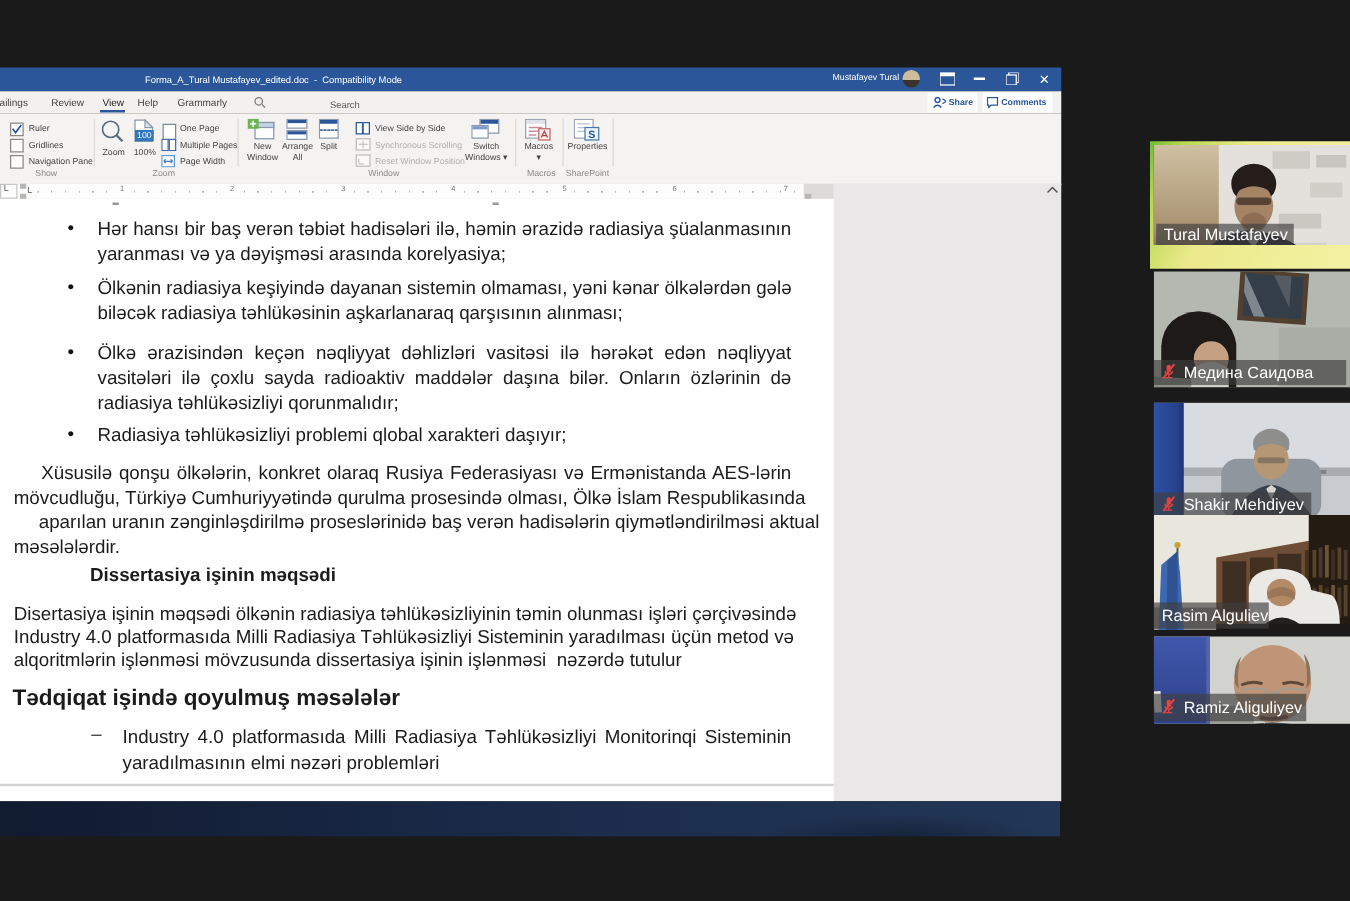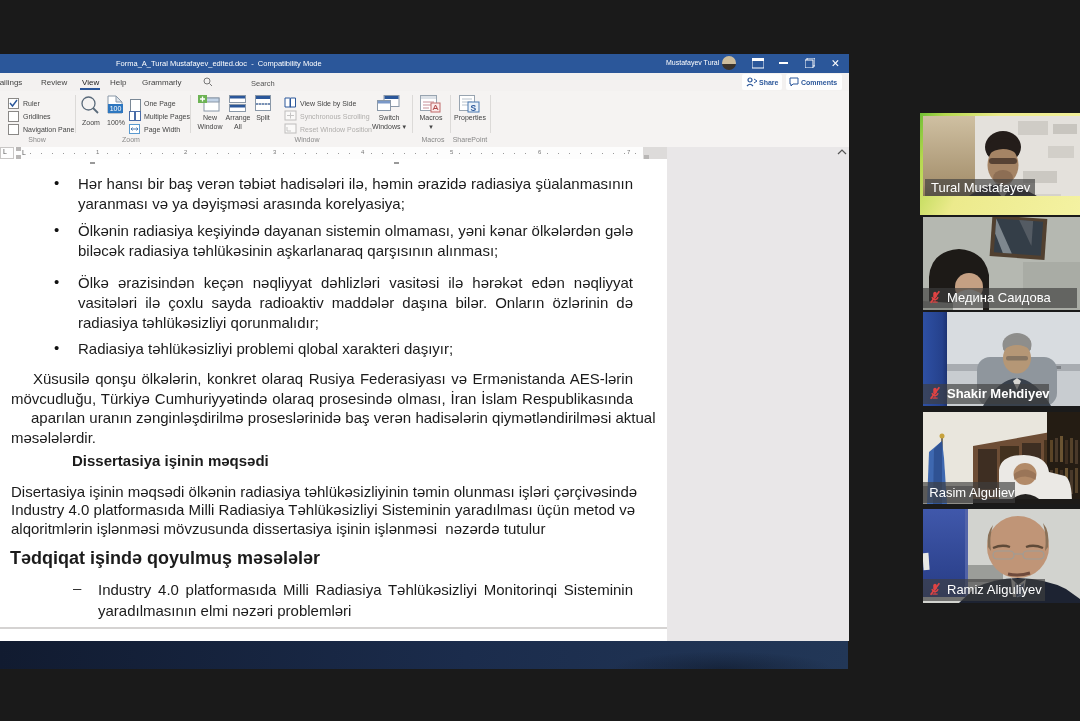--- a/index.html
+++ b/index.html
@@ -49,21 +49,21 @@
   <span class="tab" style="left:-7px;">Mailings</span>
   <span class="tab" style="left:41px;">Review</span>
   <span class="tab" style="left:82px;color:#222;">View</span>
   <div class="abs" style="left:80px;top:15px;width:20px;height:2px;background:#2b579a;"></div>
   <span class="tab" style="left:110px;">Help</span>
   <span class="tab" style="left:142px;">Grammarly</span>
   <svg class="abs" style="left:203px;top:4px" width="10" height="10">
       <circle cx="4" cy="4" r="3" fill="none" stroke="#777"></circle>
       <line x1="6.5" y1="6.5" x2="9" y2="9" stroke="#777"></line>
     </svg>
-  <span class="tab" style="left:219px;top:6px;color:#555;font-size:7.5px;padding-left:32px;">Search</span>
+  <span class="tab" style="left:232px;top:6px;color:#555;font-size:7.5px;padding-left:32px;">Search</span>
   <div class="abs" style="left:742px;top:1px;width:40px;height:16px;background:#fefefe;border-radius:2px;"></div>
   <svg class="abs" style="left:746px;top:4px" width="11" height="10">
       <circle cx="4" cy="3" r="2" fill="none" stroke="#2b579a" stroke-width="1.2"></circle>
       <path d="M1 9 Q4 5.5 7 9" fill="none" stroke="#2b579a" stroke-width="1.2"></path>
       <path d="M8 2 l3 2 -3 2" fill="none" stroke="#2b579a"></path>
     </svg>
   <span class="tab" style="left:759px;top:6px;color:#2b579a;font-weight:bold;font-size:7px;">Share</span>
   <div class="abs" style="left:786px;top:1px;width:56px;height:16px;background:#fefefe;border-radius:2px;"></div>
   <svg class="abs" style="left:789px;top:4px" width="11" height="10">
       <path d="M1 1 h8 v6 h-5 l-2 2 v-2 h-1 z" fill="none" stroke="#2b579a"></path>
@@ -211,21 +211,21 @@
     <span class="bullet" style="left:54px;top:74px;">•</span>
     <div class="dline" style="left:78px;top:74px;">Ölkənin radiasiya keşiyində dayanan sistemin olmaması, yəni kənar ölkələrdən gələ</div>
     <div class="dline dlast" style="left:78px;top:94px;">biləcək radiasiya təhlükəsinin aşkarlanaraq qarşısının alınması;</div>
     <span class="bullet" style="left:54px;top:126px;">•</span>
     <div class="dline" style="left:78px;top:126px;">Ölkə ərazisindən keçən nəqliyyat dəhlizləri vasitəsi ilə hərəkət edən nəqliyyat</div>
     <div class="dline" style="left:78px;top:146px;">vasitələri ilə çoxlu sayda radioaktiv maddələr daşına bilər. Onların özlərinin də</div>
     <div class="dline dlast" style="left:78px;top:166px;">radiasiya təhlükəsizliyi qorunmalıdır;</div>
     <span class="bullet" style="left:54px;top:192px;">•</span>
     <div class="dline dlast" style="left:78px;top:192px;">Radiasiya təhlükəsizliyi problemi qlobal xarakteri daşıyır;</div>
     <div class="dline" style="left:11px;top:222px;width:622px;line-height:19.5px;"><span style="display:inline-block;width:22px;"></span>Xüsusilə qonşu ölkələrin, konkret olaraq Rusiya Federasiyası və Ermənistanda AES-lərin</div>
-    <div class="dline" style="left:11px;top:242px;width:622px;line-height:19.5px;">mövcudluğu, Türkiyə Cumhuriyyətində olaraq prosesində olması, İran İslam Respublikasında</div>
+    <div class="dline" style="left:11px;top:242px;width:622px;line-height:19.5px;">mövcudluğu, Türkiyə Cumhuriyyətində qurulma prosesində olması, Ölkə İslam Respublikasında</div>
     <div class="dline" style="left:11px;top:261px;width:622px;line-height:19.5px;margin-left:20px;">aparılan uranın zənginləşdirilmə proseslərinidə baş verən hadisələrin qiymətləndirilməsi aktual</div>
     <div class="dline dlast" style="left:11px;top:281px;width:622px;line-height:19.5px;">məsələlərdir.</div>
     <div class="dline dlast" style="left:35px;top:304px;font-weight:bold;margin-left:37px;">Dissertasiya işinin məqsədi</div>
     <div class="dline" style="left:11px;top:336px;width:622px;line-height:18.5px;">Disertasiya işinin məqsədi ölkənin radiasiya təhlükəsizliyinin təmin olunması işləri çərçivəsində</div>
     <div class="dline" style="left:11px;top:354px;width:622px;line-height:18.5px;">Industry 4.0 platformasıda Milli Radiasiya Təhlükəsizliyi Sisteminin yaradılması üçün metod və</div>
     <div class="dline dlast" style="left:11px;top:373px;width:622px;line-height:18.5px;">alqoritmlərin işlənməsi mövzusunda dissertasiya işinin işlənməsi&nbsp; nəzərdə tutulur</div>
     <div class="dline dlast" style="left:10px;top:401px;font-weight:bold;font-size:18px;">Tədqiqat işində qoyulmuş məsələlər</div>
     <span class="bullet" style="left:73px;top:432px;color:#333;">–</span>
     <div class="dline" style="left:98px;top:432px;width:535px;line-height:21px;">Industry 4.0 platformasıda Milli Radiasiya Təhlükəsizliyi Monitorinqi Sisteminin</div>
     <div class="dline dlast" style="left:98px;top:453px;width:535px;line-height:21px;">yaradılmasının elmi nəzəri problemləri</div>
@@ -280,21 +280,21 @@
     <path d="M0 84 L30 86 L30 93 L0 93 Z" fill="#8e918b"></path>
   </svg>
   <div class="namebar" style="left:0;bottom:2px;width:154px;height:20px;line-height:20px;"><svg class="micoff" viewBox="0 0 16 16">
         <rect x="6" y="2" width="4" height="7" rx="2" fill="#e04343"></rect>
         <path d="M4.5 8 a3.6 3.6 0 0 0 7 0" stroke="#e04343" fill="none" stroke-width="1.3"></path>
         <line x1="8" y1="11.5" x2="8" y2="13.5" stroke="#e04343" stroke-width="1.3"></line>
         <line x1="5" y1="13.8" x2="11" y2="13.8" stroke="#e04343" stroke-width="1.3"></line>
         <line x1="3" y1="14.5" x2="13" y2="1.5" stroke="#e04343" stroke-width="1.9"></line>
       </svg>Медина Саидова</div>
 </div>
-<div class="tile" style="top:312px;height:94px;font-weight:bold;" id="v3">
+<div class="tile" style="top:322px;height:94px;" id="v3">
   <svg width="157" height="94">
     <rect width="157" height="94" fill="#d8dce0"></rect>
     <rect x="0" y="52" width="157" height="7" fill="#a8acb1"></rect>
     <rect x="0" y="59" width="157" height="35" fill="#c8ccd0"></rect>
     <rect x="130" y="54" width="8" height="3" fill="#7d8186"></rect>
     <linearGradient id="bb" x1="0" y1="0" x2="1" y2="0">
         <stop offset="0" stop-color="#2e50a4"></stop>
         <stop offset="0.8" stop-color="#25418c"></stop>
         <stop offset="1" stop-color="#1c3272"></stop>
       </linearGradient>
@@ -342,21 +342,21 @@
     <polygon points="19,29 6,40 4,92 24,92 21,46" fill="#3e68b0"></polygon>
     <polygon points="19,29 11,37 10,92 19,92" fill="#2d4f8e" opacity="0.85"></polygon>
     <path d="M76 92 L76 58 Q78 43 101 43 Q124 44 126 60 L142 64 Q149 68 149 92 Z" fill="#ebe9e5"></path>
     <ellipse cx="102" cy="62" rx="11.5" ry="11" fill="#b28a68"></ellipse>
     <path d="M91 62 Q102 53 113 62 L113 68 Q102 61 91 68 Z" fill="#86644a" opacity="0.55"></path>
     <path d="M84 92 Q102 72 122 92 Z" fill="#23211f"></path>
     <rect x="50" y="87" width="107" height="5" fill="#1c1a18"></rect>
   </svg>
   <div class="namebar" style="left:0;bottom:1px;width:92px;height:21px;line-height:21px;"><span style="margin-left:6px;">Rasim Alguliev</span></div>
 </div>
-<div class="tile" style="top:509px;height:94px;" id="v5">
+<div class="tile" style="top:509px;height:70px;" id="v5">
   <svg width="157" height="94">
     <rect width="157" height="94" fill="#d2d3cf"></rect>
     <rect x="45" y="56" width="35" height="17" fill="#9b9d99"></rect>
     <linearGradient id="bc" x1="0" y1="0" x2="0" y2="1">
         <stop offset="0" stop-color="#4058ab"></stop>
         <stop offset="1" stop-color="#273c85"></stop>
       </linearGradient>
     <rect x="0" y="0" width="45" height="88" fill="url(#bc)"></rect>
     <rect x="42" y="0" width="3" height="88" fill="#56a" opacity="0.9"></rect>
     <rect x="0" y="44" width="6" height="17" fill="#e8e8e4" transform="rotate(-4 3 52)"></rect>

